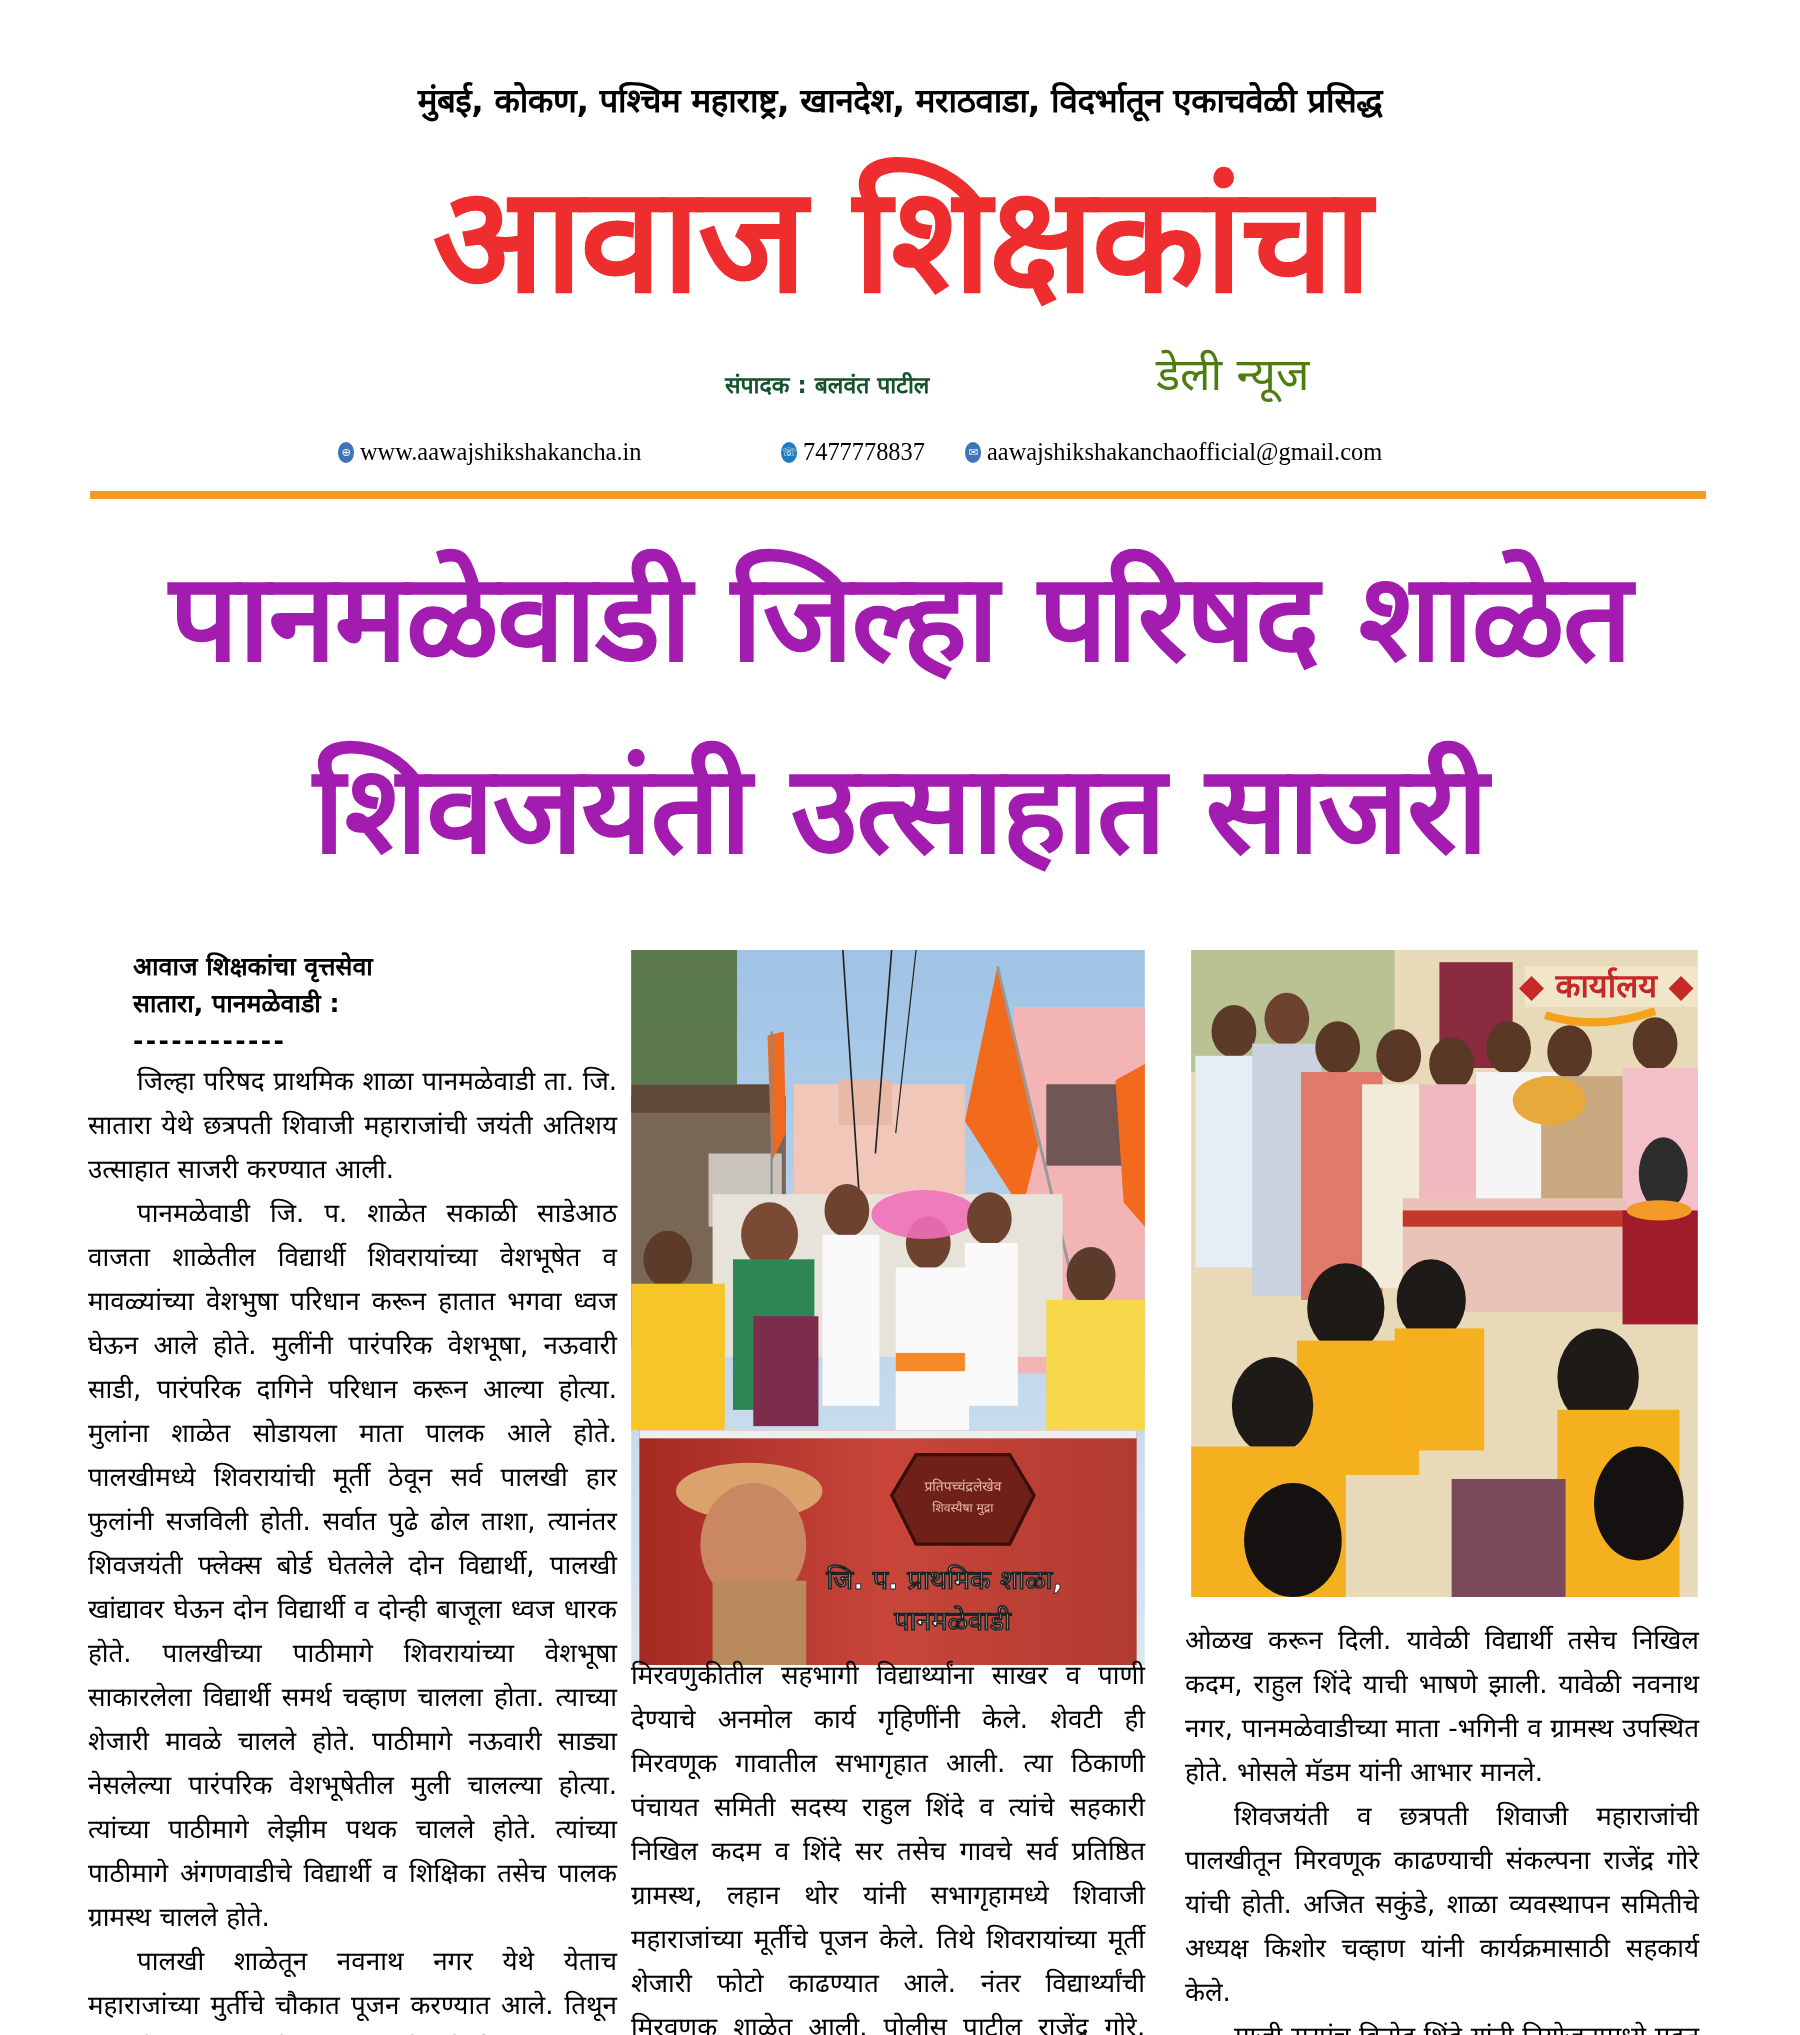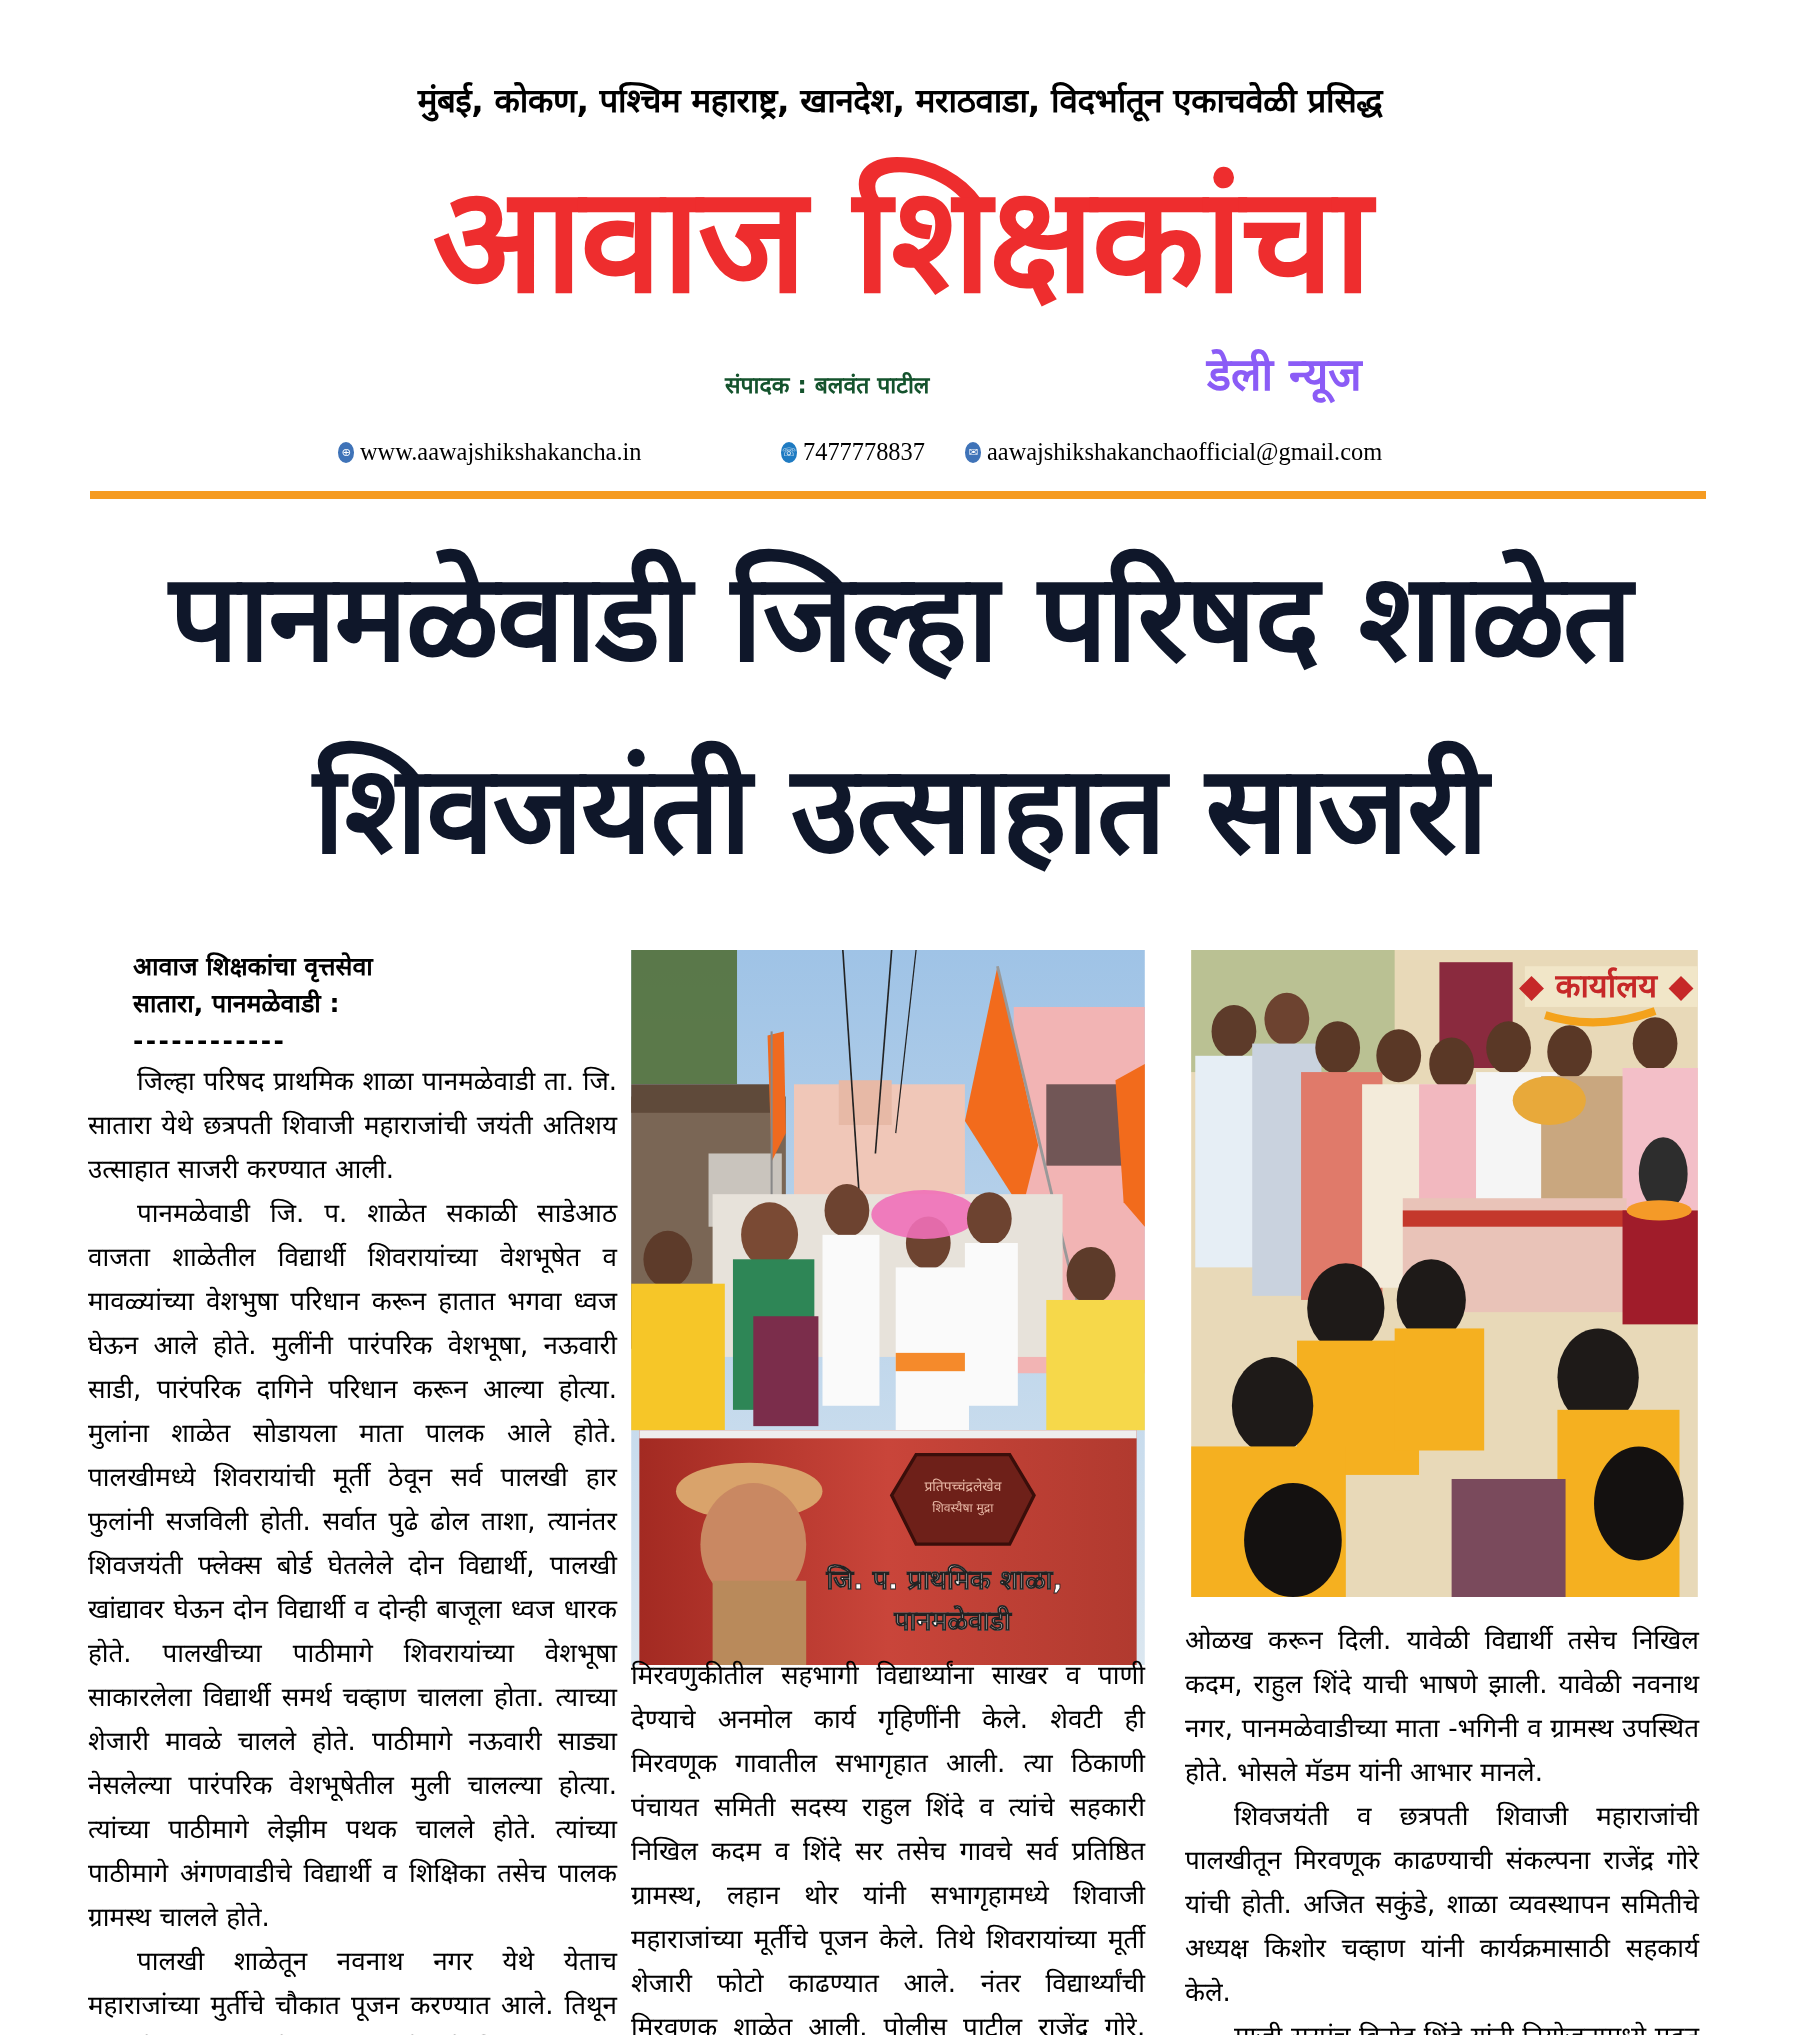--- a/index.html
+++ b/index.html
@@ -1,25 +1,25 @@
 <!DOCTYPE html>
 <html style="font-size:6.5px"><head>
 <meta charset="utf-8">
 <style>
   html, body { margin: 0; padding: 0; background: #ffffff; }
   body { width: 1800px; height: 2650px; position: relative; overflow: hidden; font-family: "DejaVu Sans", sans-serif; color: #000; }
   .abs { position: absolute; }
   .tagline { left: 0; width: 1800px; top: 77px; text-align: center; font-size: 33px; font-weight: bold; font-family: "DejaVu Sans", sans-serif; letter-spacing: -0.4px; }
   .masthead { left: 1px; width: 1800px; top: 155px; text-align: center; font-size: 147px; line-height: 171px; font-weight: bold; color: #ee2d2e; letter-spacing: -2.4px; font-family: "DejaVu Sans", sans-serif; }
   .editor { left: 725px; top: 368px; font-size: 23px; font-weight: bold; color: #14532d; font-family: "DejaVu Sans", sans-serif; }
-  .daily { left: 1207px; top: 342px; font-size: 45px; font-weight: bold; color: #8b5cf6; font-family: "DejaVu Sans", sans-serif; }
+  .daily { left: 1156px; top: 342px; font-size: 45px; font-weight: normal; color: #4d7c0f; font-family: "DejaVu Sans", sans-serif; }
   .contact { top: 438px; height: 28.5px; display: flex; align-items: center; font-family: "Liberation Serif", serif; font-size: 24.4px; color: #000; }
   .contact .ico { width: 16.3px; height: 21px; border-radius: 50%; background: #3f73b8; margin-right: 5.7px; display: inline-flex; align-items: center; justify-content: center; color: #fff; font-size: 11.4px; font-family: "DejaVu Sans", sans-serif; }
   .orange-rule { left: 90px; top: 491px; width: 1616px; height: 8.1px; background: #f59b22; }
-  .headline { left: 0; width: 1800px; text-align: center; color: #0f172a; font-weight: bold; font-family: "DejaVu Sans", sans-serif; font-size: 122px; line-height: 155px; letter-spacing: -1.6px; }
+  .headline { left: 0; width: 1800px; text-align: center; color: #a21caf; font-weight: bold; font-family: "DejaVu Sans", sans-serif; font-size: 122px; line-height: 155px; letter-spacing: -1.6px; }
   .col { font-family: "DejaVu Sans", sans-serif; font-size: 26px; line-height: 44px; text-align: justify; text-align-last: left; }
   .col p { margin: 0; text-indent: 49px; }
   .byline { font-weight: bold; padding-left: 45px; line-height: 37px; font-size: 25px; }
   .dash { padding-left: 45px; font-weight: bold; letter-spacing: 2.4px; font-size: 25px; line-height: 37px; }
   .photo { overflow: hidden; }
 </style>
 </head>
 <body>
 
 <div class="abs tagline">मुंबई, कोकण, पश्चिम महाराष्ट्र, खानदेश, मराठवाडा, विदर्भातून एकाचवेळी प्रसिद्ध</div>

